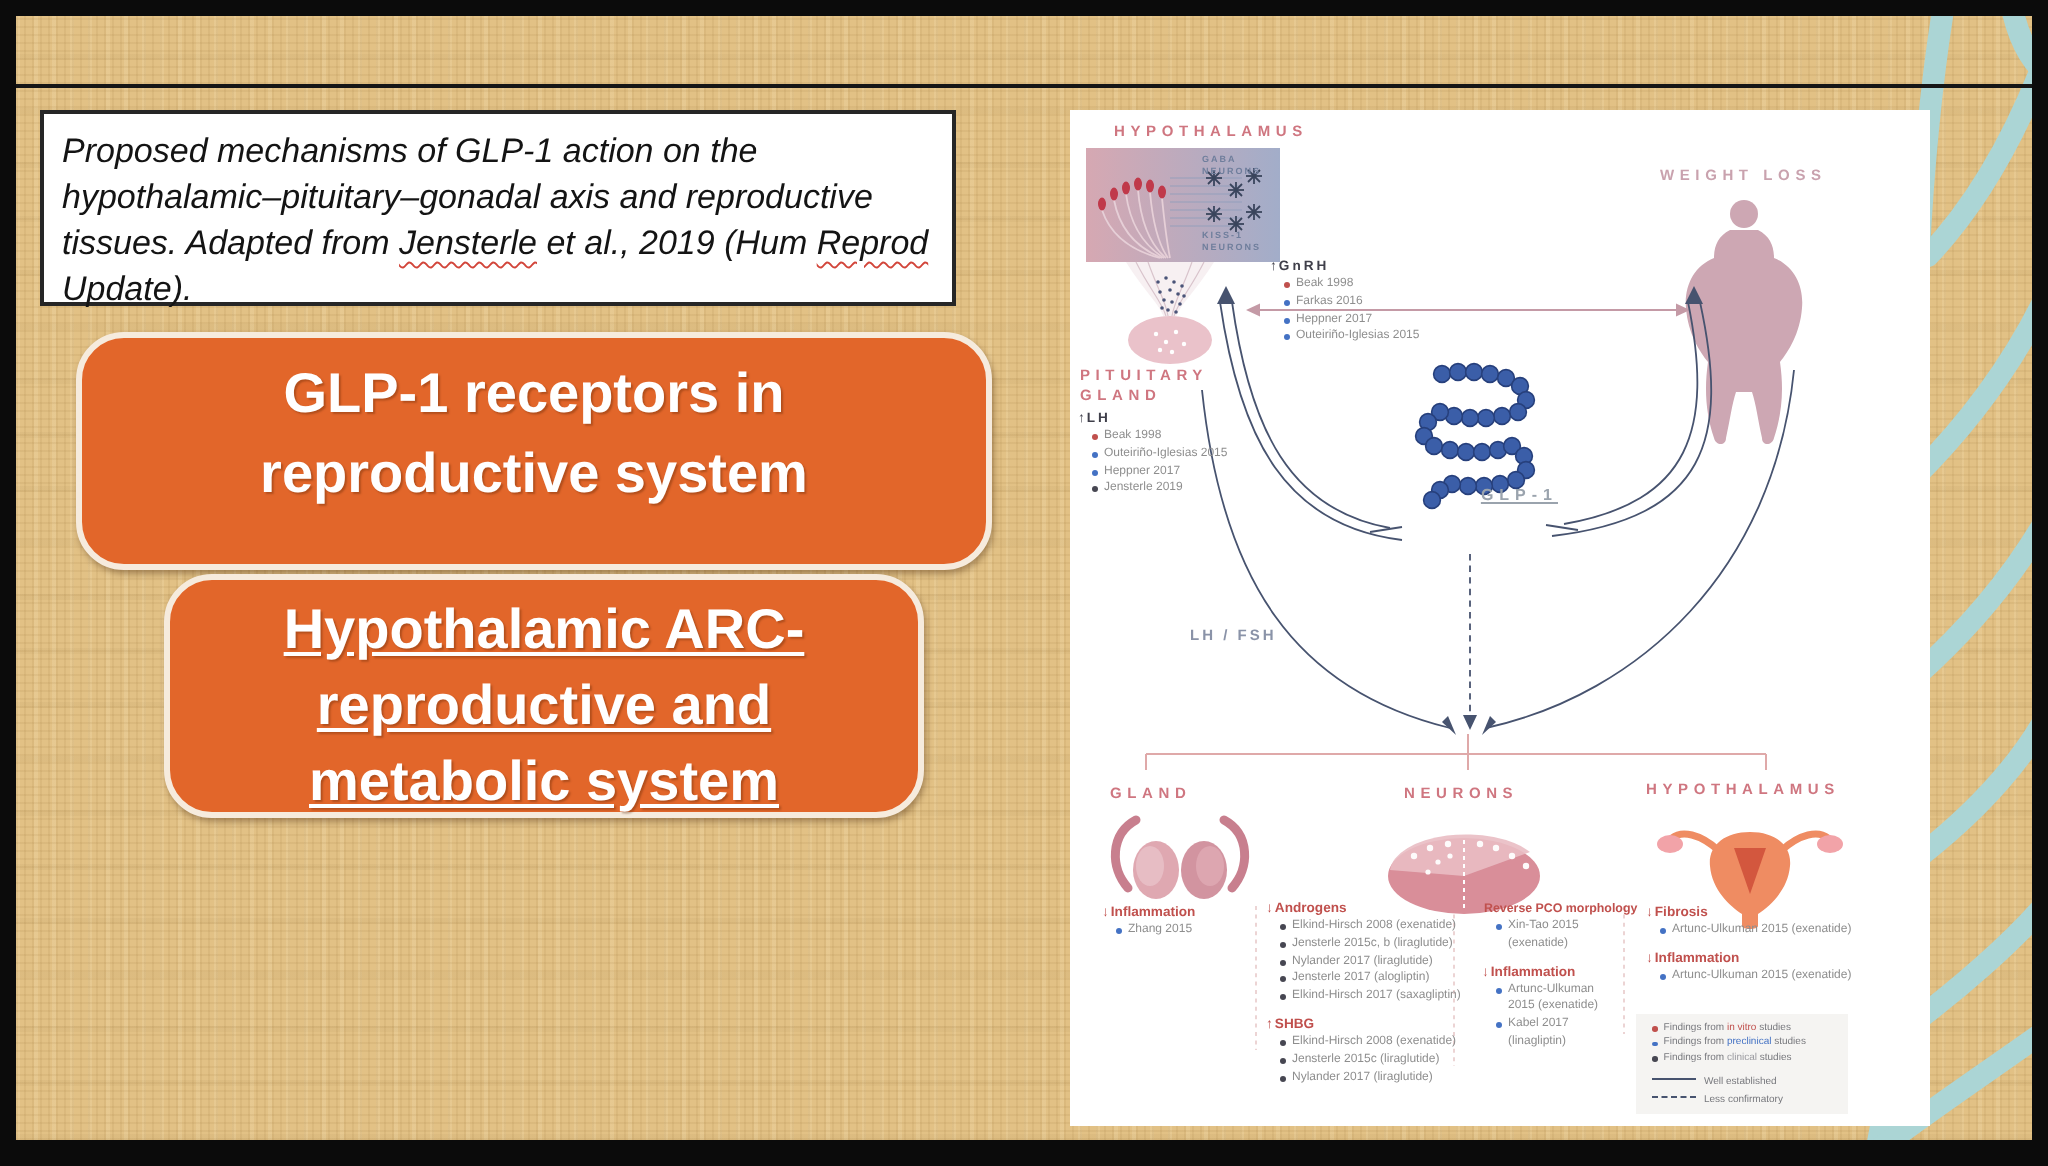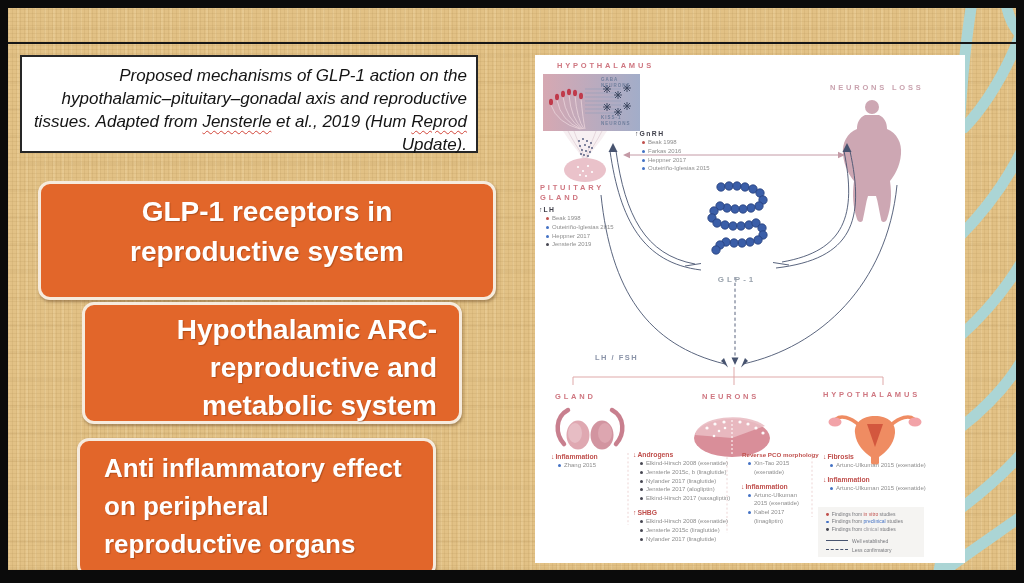--- a/index.html
+++ b/index.html
@@ -12,32 +12,32 @@
       repeating-linear-gradient(0deg, rgba(150,112,52,.10) 0 1px, transparent 1px 4px),
       repeating-linear-gradient(90deg, rgba(255,241,205,.16) 0 2px, transparent 2px 9px),
       repeating-linear-gradient(0deg, rgba(120,90,40,.05) 0 3px, transparent 3px 27px);
     overflow:hidden;}
   .toprule{position:absolute;left:0;top:34px;width:1008px;height:2px;background:#161616;z-index:6;}
   .tealdeco{position:absolute;left:920px;top:0;width:88px;height:562px;z-index:1;}
 
   
   .caption{position:absolute;left:12px;top:47px;width:436px;height:80px;background:#ffffff;
     border:2px solid #262626;padding:7px 9px;z-index:4;
-    font-style:italic;font-size:17px;line-height:23px;color:#141414;text-align:right;}
+    font-style:italic;font-size:17px;line-height:23px;color:#141414;}
   .wavy{text-decoration-line:underline;text-decoration-style:wavy;text-decoration-color:#d2453a;
         text-decoration-thickness:1px;text-underline-offset:3px;}
 
   
-  .callout{position:absolute;background:#e2662a;border:3px solid #f6ebdd;border-radius:12px;
+  .callout{position:absolute;background:#e2662a;border:3px solid #f6ebdd;border-radius:24px;
     box-shadow:1px 2px 3px rgba(60,30,5,.35);color:#ffffff;font-weight:bold;z-index:4;
-    text-shadow:1px 1px 1px rgba(90,35,0,.35);margin-top:15px;}
+    text-shadow:1px 1px 1px rgba(90,35,0,.35);}
   .c1{left:30px;top:158px;width:412px;height:97px;padding:8px 20px;
       font-size:28px;line-height:40px;text-align:center;}
   .c2{left:74px;top:279px;width:330px;height:104px;padding:6px 22px;
-      font-size:28px;line-height:38px;text-align:right;}
+      font-size:28px;line-height:38px;text-align:center;text-decoration:underline;}
   .c3{left:69px;top:415px;width:305px;height:117px;padding:8px 24px;
       font-size:26px;line-height:38px;text-align:left;}
 
   
   .panel{position:absolute;left:527px;top:47px;width:430px;height:508px;background:#ffffff;z-index:3;}
   .panel .abs{position:absolute;}
   .seclbl{color:#cf7680;font-weight:bold;font-size:7.5px;letter-spacing:2.8px;white-space:nowrap;}
   .seclbl2{color:#c9a2ae;font-weight:bold;font-size:7.5px;letter-spacing:2.8px;white-space:nowrap;}
   .nlabel{color:#6f7e9c;font-size:4.5px;letter-spacing:1px;width:36px;line-height:5.5px;font-weight:bold;}
   .glp1{color:#9aa3ad;font-weight:bold;font-size:8px;letter-spacing:3px;}
@@ -87,23 +87,20 @@
 
     <div class="caption">
       <span>Proposed mechanisms of GLP-1 action on the hypothalamic–pituitary–gonadal axis and reproductive tissues. Adapted from </span><span class="wavy">Jensterle</span><span> et al., 2019 (Hum </span><span class="wavy">Reprod</span><span> Update).</span>
     </div>
 
     <div class="callout c1">
       <span>GLP-1 receptors in reproductive system</span>
     </div>
     <div class="callout c2">
       <span>Hypothalamic ARC-reproductive and metabolic system</span>
-    </div>
-    <div class="callout c3">
-      <span>Anti inflammatory effect on peripheral reproductive organs</span>
     </div>
 
     <div class="panel">
 
       <svg class="abs" style="left:0;top:0;" width="430" height="508" viewBox="0 0 430 508">
         <defs>
           <linearGradient id="gHypo" x1="0" y1="0" x2="1" y2="0">
             <stop offset="0" stop-color="#d6a8b2"></stop>
               <stop offset="1" stop-color="#a2adc9"></stop>
           </linearGradient>
@@ -327,21 +324,21 @@
           <ellipse cx="380" cy="367" rx="6.5" ry="4.5" fill="#f2a3a8"></ellipse>
           <path d="M340,361 C353,361 361,368 360,378 C359,390 350,398 344,402 L344,408 C344,410 336,410 336,408 L336,402 C330,398 321,390 320,378 C319,368 327,361 340,361 Z" fill="#ef8c62"></path>
           <path d="M332,369 L348,369 L340,392 Z" fill="#d3573e"></path>
         </g>
       </svg>
 
       <div class="abs seclbl" style="left:6px;top:6px;padding-left:16px;">HYPOTHALAMUS</div>
       <div class="abs nlabel" style="left:66px;top:22px;">GABA NEURONS</div>
       <div class="abs nlabel" style="left:66px;top:60px;">KISS-1 NEURONS</div>
       <div class="abs seclbl" style="left:5px;top:128px;width:60px;white-space:normal;line-height:10px;">PITUITARY GLAND</div>
-      <div class="abs seclbl2" style="left:295px;top:28px;">NEURONS LOSS</div>
+      <div class="abs seclbl2" style="left:295px;top:28px;">WEIGHT LOSS</div>
 
       <div class="rl" style="left:100px;top:74px;">
         <div class="hd hd-dark"><span class="arr">↑</span><span style="letter-spacing:1.5px;">GnRH</span></div>
         <div class="ref">
             <span class="dt d-red"></span>
             <span>Beak 1998</span>
           </div>
         <div class="ref">
             <span class="dt d-blue"></span>
             <span>Farkas 2016</span>
@@ -369,22 +366,22 @@
         <div class="ref">
             <span class="dt d-blue"></span>
             <span>Heppner 2017</span>
           </div>
         <div class="ref">
             <span class="dt d-dark"></span>
             <span>Jensterle 2019</span>
           </div>
       </div>
 
-      <div class="abs glp1" style="left:160px;top:220px;width:84px;text-align:center;">GLP-1</div>
-      <div class="abs lhfsh" style="left:60px;top:258px;margin-top:40px;">LH / FSH</div>
+      <div class="abs glp1" style="left:160px;top:188px;width:84px;text-align:right;text-decoration:underline;">GLP-1</div>
+      <div class="abs lhfsh" style="left:60px;top:258px;">LH / FSH</div>
 
       <div class="abs seclbl" style="left:20px;top:337px;">GLAND</div>
       <div class="abs seclbl" style="left:167px;top:337px;">NEURONS</div>
       <div class="abs seclbl" style="left:288px;top:335px;">HYPOTHALAMUS</div>
 
       <div class="rl" style="left:16px;top:397px;">
         <div class="grp">
           <div class="hd hd-red"><span class="arr">↓</span><span>Inflammation</span></div>
           <div class="ref">
               <span class="dt d-blue"></span>

